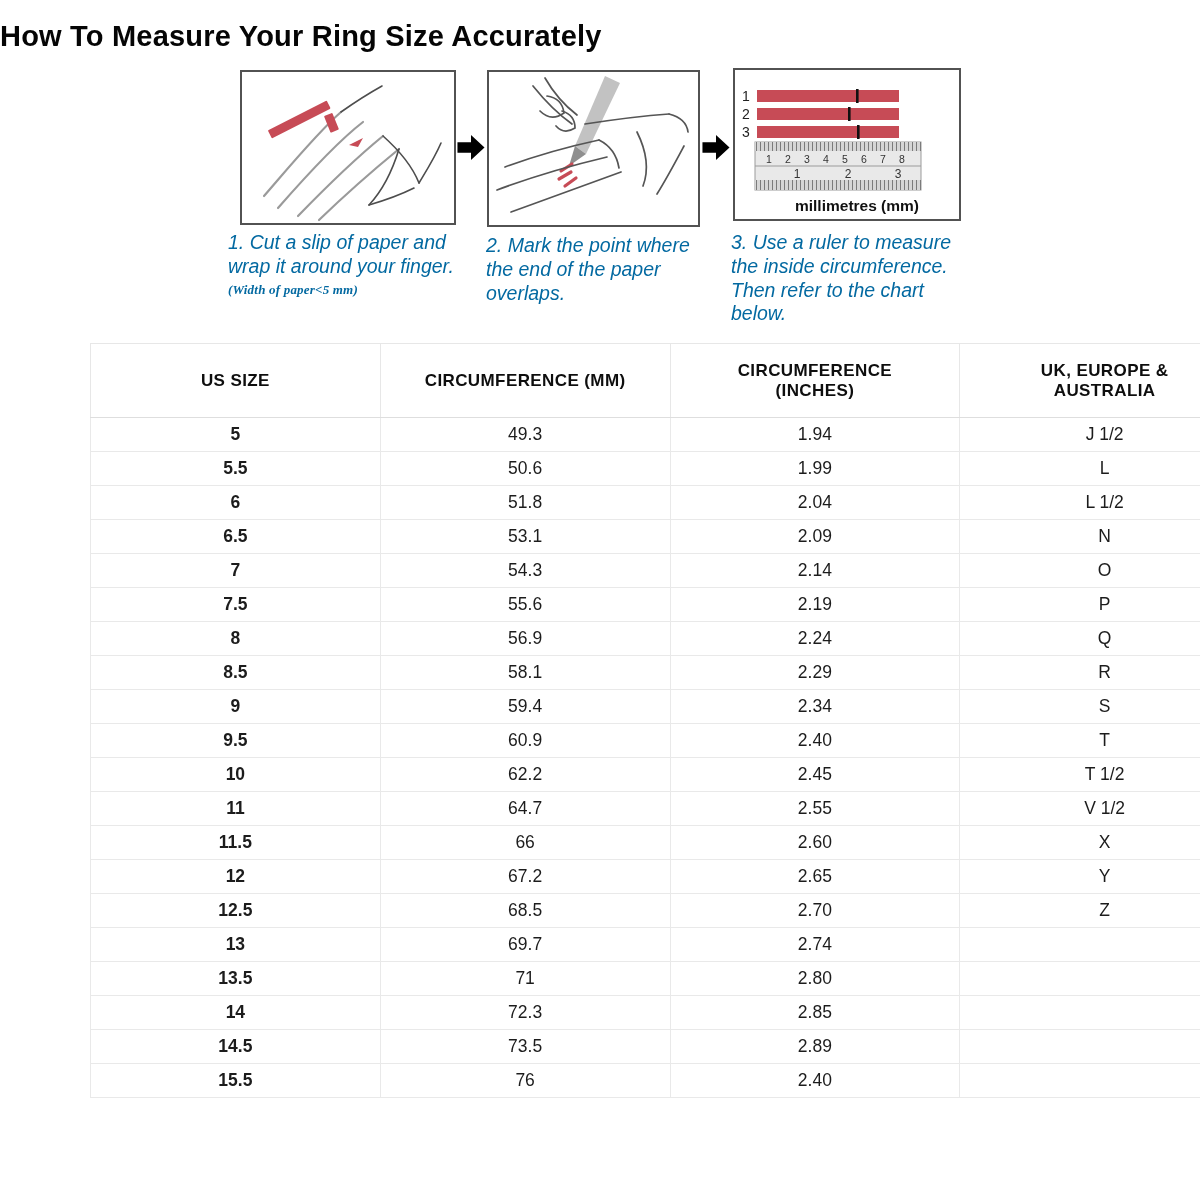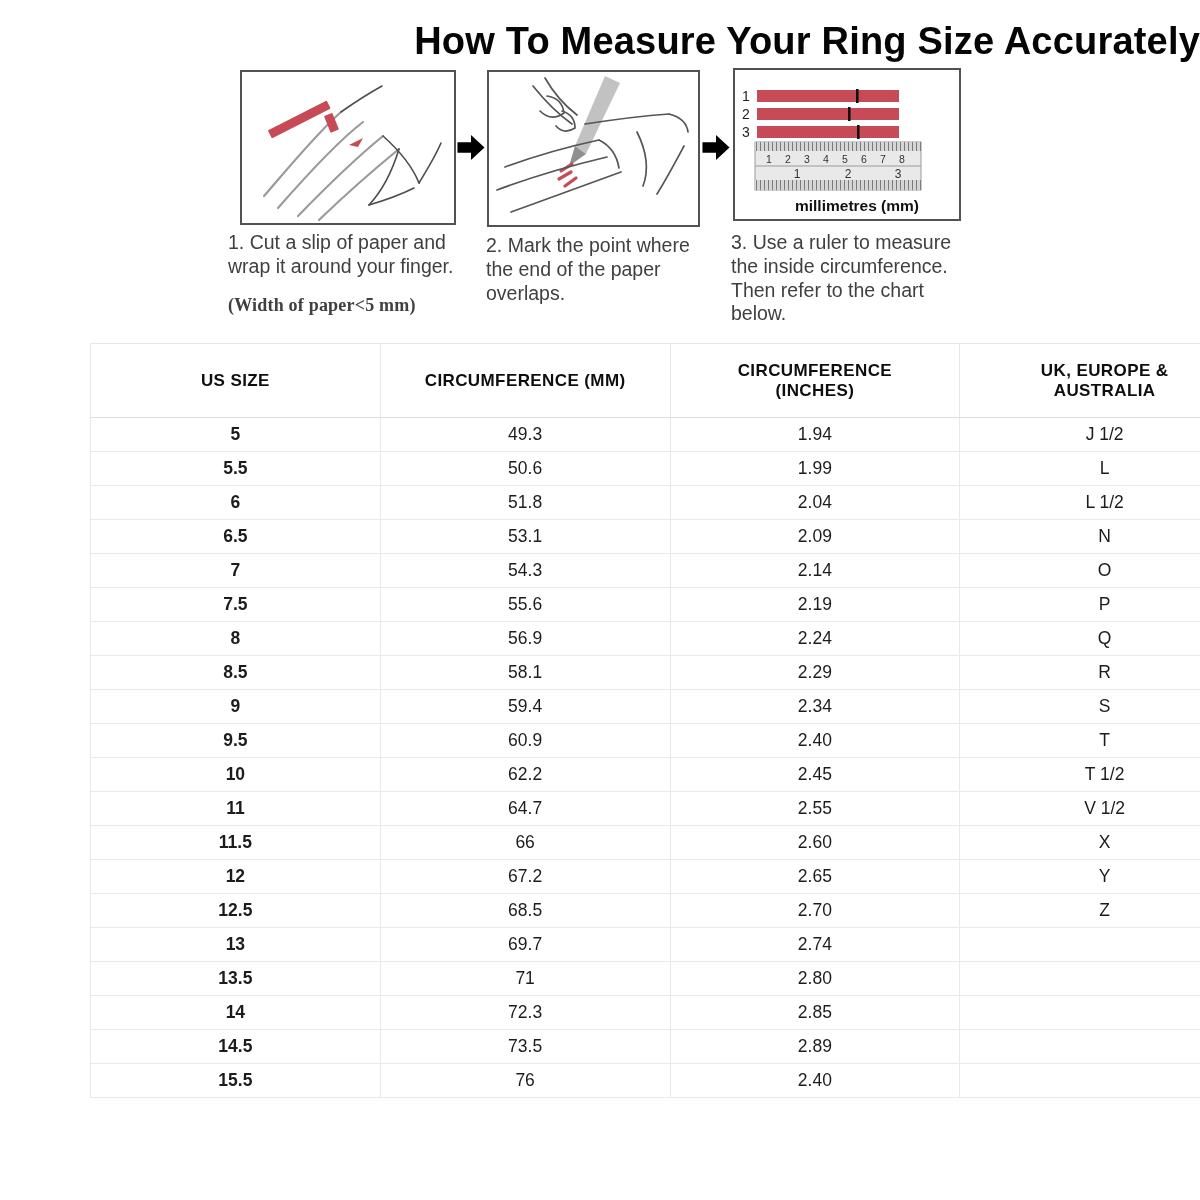--- a/index.html
+++ b/index.html
@@ -1,38 +1,38 @@
 <!DOCTYPE html>
 <html><head>
 <meta charset="utf-8">
 <style>
   html,body { margin:0; padding:0; background:#ffffff; }
   .page {
     position:relative; width:1200px; height:1200px; background:#ffffff;
     font-family:"Liberation Sans", sans-serif; color:#141414; overflow:hidden;
   }
   .title {
-    position:absolute; top:20px; left:0; width:100%; text-align:right;
-    font-size:38px; font-weight:bold; color:#050505; letter-spacing:0.2px; margin:0;
+    position:absolute; top:20px; left:0; width:100%; text-align:left;
+    font-size:29px; font-weight:bold; color:#050505; letter-spacing:0.2px; margin:0;
   }
   .figure-box { position:absolute; background:#ffffff; border:2px solid #525252; box-sizing:border-box; }
   .box1 { left:240px; top:70px; width:216px; height:155px; }
   .box2 { left:487px; top:70px; width:213px; height:157px; }
   .box3 { left:733px; top:68px; width:228px; height:153px; }
   .figure-box svg { display:block; width:100%; height:100%; }
   .arrow { position:absolute; width:28px; height:25px; }
   .arrow1 { left:457px; top:135px; }
   .arrow2 { left:702px; top:135px; }
-  .step { position:absolute; font-size:19.5px; line-height:1.22; color:#404040; }
+  .step { position:absolute; font-size:19.5px; line-height:1.22; color:#0369a1;font-style:italic; }
   .step1 { left:228px; top:231px; width:252px; }
   .step2 { left:486px; top:234px; width:220px; }
   .step3 { left:731px; top:231px; width:238px; }
   .note {
     font-family:"Liberation Serif", serif; font-weight:bold;
-    font-size:18px; margin-top:16px; letter-spacing:0.2px;
+    font-size:13px; margin-top:3px; letter-spacing:0.2px;
   }
   .size-table {
     position:absolute; left:90px; top:343px; width:1160px;
     border-collapse:collapse; table-layout:fixed; background:#ffffff;
     border:1px solid #e3e3e3;
     padding-left:20px;
   }
   .size-table th {
     height:73px; font-size:17px; font-weight:bold; text-align:center; vertical-align:middle;
     white-space:pre-line; letter-spacing:0.4px; color:#0e0e0e;

